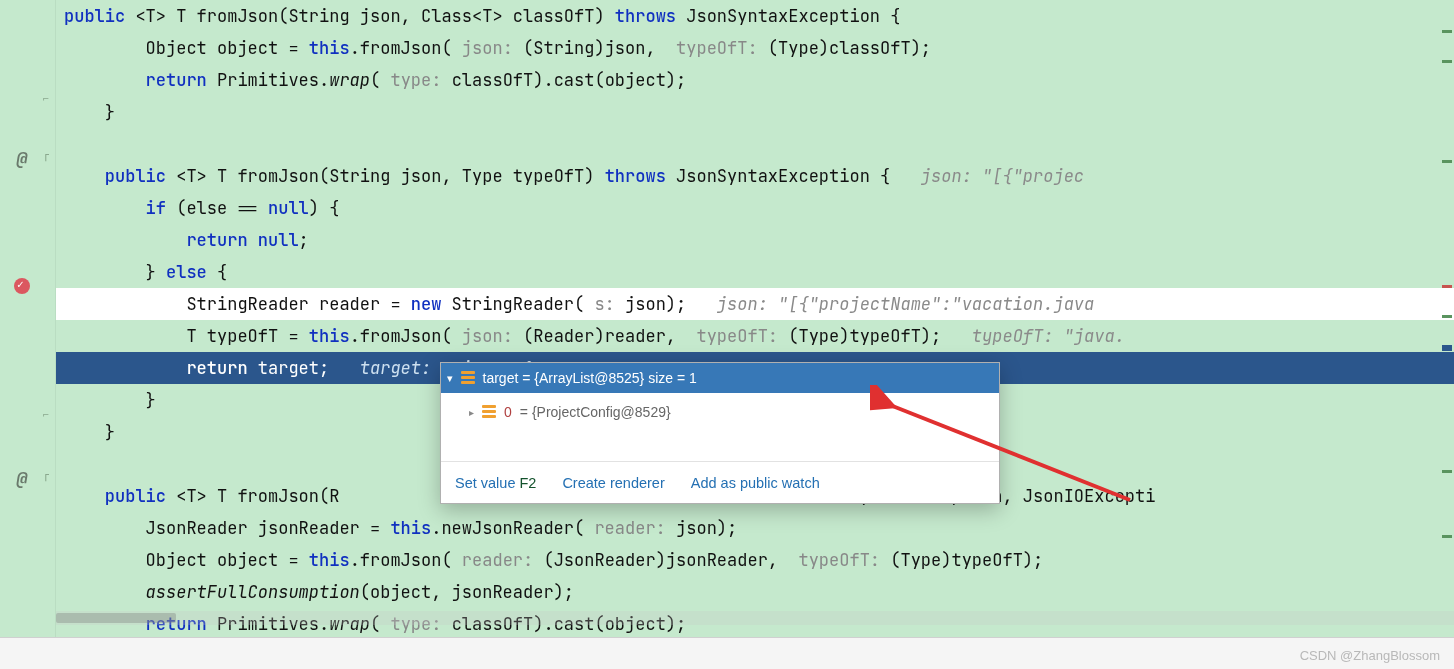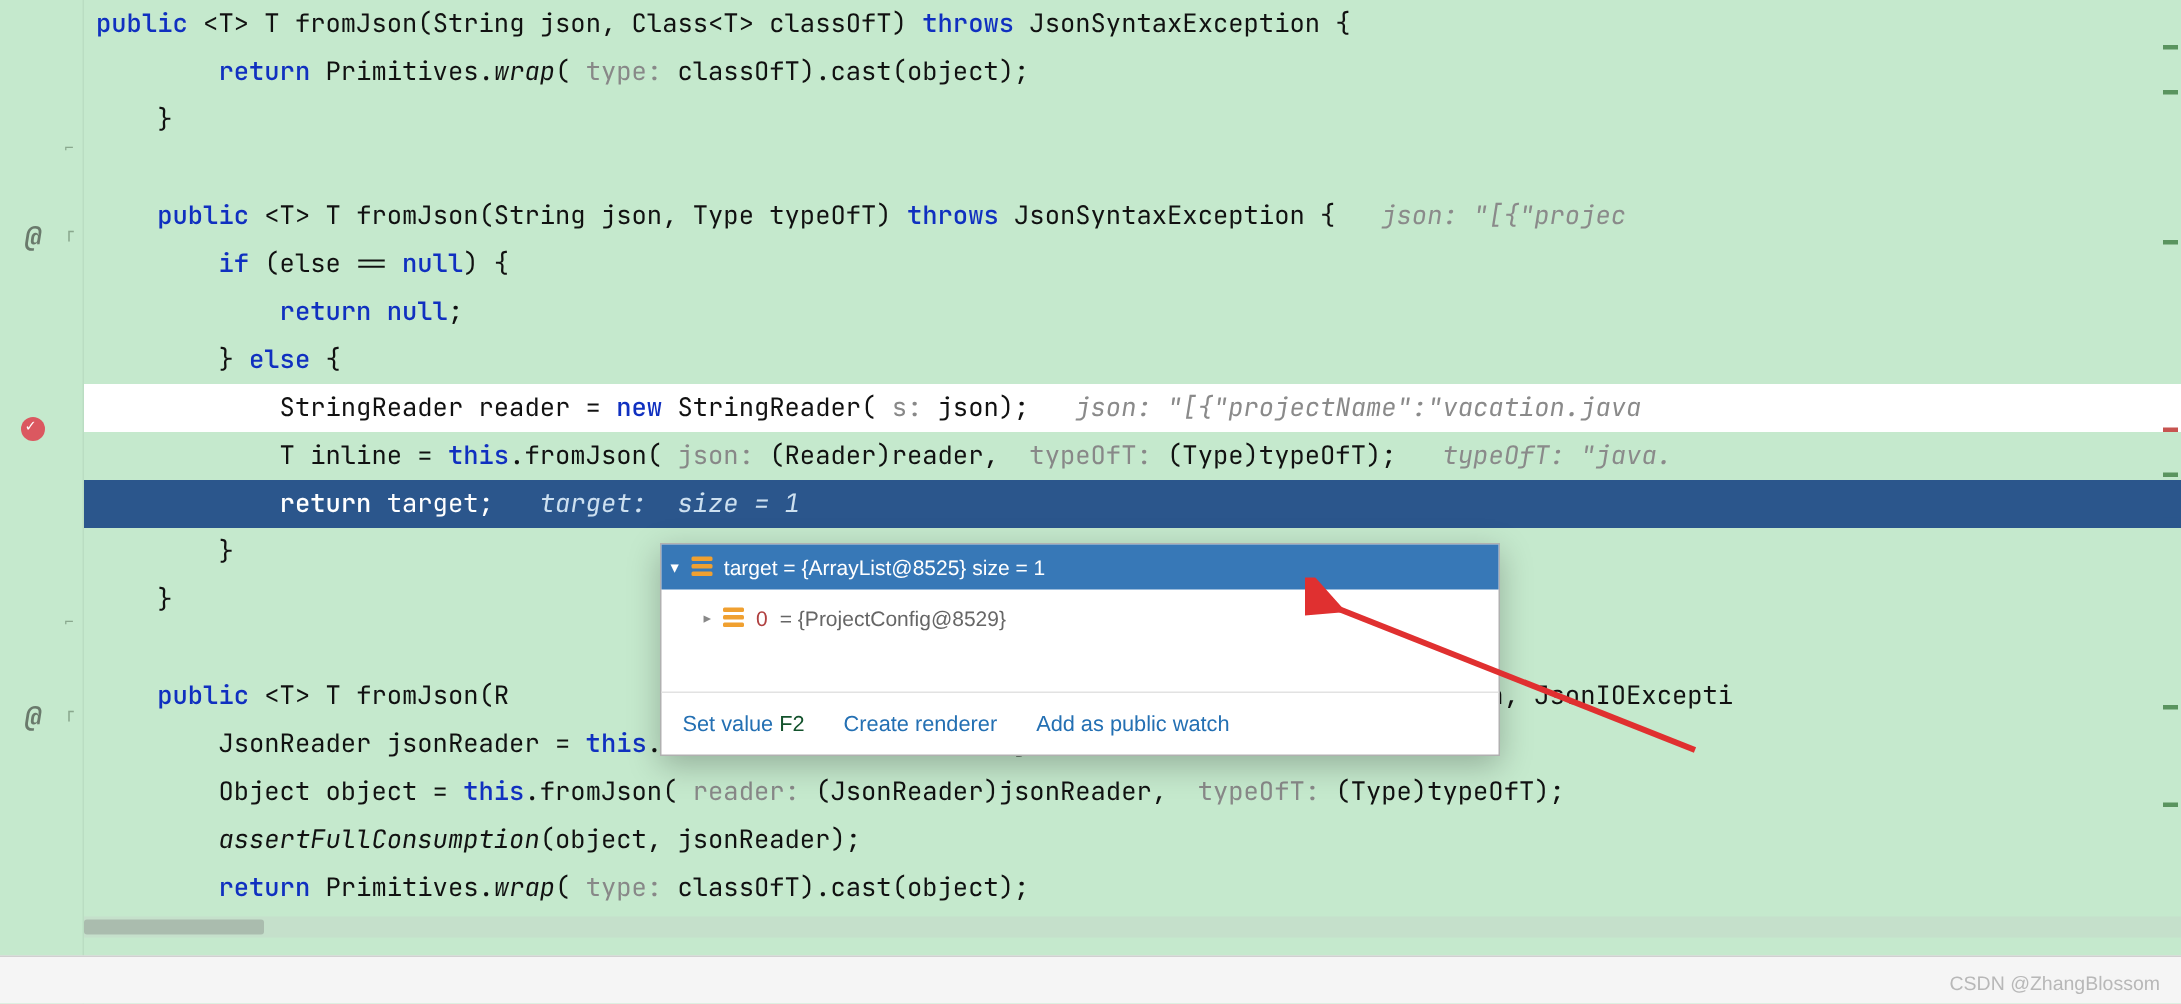--- a/index.html
+++ b/index.html
@@ -158,29 +158,30 @@
   <div class="collapse-col">
     <div class="collapse-handle" style="top:92px;">⌐</div>
     <div class="collapse-handle" style="top:148px;">┌</div>
     <div class="collapse-handle" style="top:408px;">⌐</div>
     <div class="collapse-handle" style="top:468px;">┌</div>
   </div>
 </div>
 
 <div class="editor">
   <div class="line bg-green"><span class="kw">public</span> &lt;T&gt; T <span class="ident">fromJson</span>(String json, Class&lt;T&gt; classOfT) <span class="kw">throws</span> JsonSyntaxException {</div>
+  <div class="line bg-green"><span>        Object object = </span><span class="kw">this</span><span>.fromJson( </span><span class="hint">json:</span><span> (String)json,  </span><span class="hint">typeOfT:</span><span> (Type)classOfT);</span></div>
   <div class="line bg-green"><span>        </span><span class="kw">return</span><span> Primitives.</span><span class="mem">wrap</span><span>( </span><span class="hint">type:</span><span> classOfT).cast(object);</span></div>
   <div class="line bg-green"><span>    }</span></div>
   <div class="line bg-green"><span></span></div>
   <div class="line bg-green"><span>    </span><span class="kw">public</span><span> &lt;T&gt; T </span><span class="ident">fromJson</span><span>(String json, Type typeOfT) </span><span class="kw">throws</span><span> JsonSyntaxException {   </span><span class="dbg">json: "[{"projec</span></div>
   <div class="line bg-green"><span>        </span><span class="kw">if</span><span> (else == </span><span class="kw">null</span><span>) {</span></div>
   <div class="line bg-green"><span>            </span><span class="kw">return null</span><span>;</span></div>
   <div class="line bg-green"><span>        } </span><span class="kw">else</span><span> {</span></div>
   <div class="line bg-pink"><span>            StringReader reader = </span><span class="kw">new</span><span> StringReader( </span><span class="hint">s:</span><span> json);   </span><span class="dbg">json: "[{"projectName":"vacation.java</span></div>
-  <div class="line bg-green"><span>            T inline = </span><span class="kw">this</span><span>.fromJson( </span><span class="hint">json:</span><span> (Reader)reader,  </span><span class="hint">typeOfT:</span><span> (Type)typeOfT);   </span><span class="dbg">typeOfT: "java.</span></div>
+  <div class="line bg-green"><span>            T typeOfT = </span><span class="kw">this</span><span>.fromJson( </span><span class="hint">json:</span><span> (Reader)reader,  </span><span class="hint">typeOfT:</span><span> (Type)typeOfT);   </span><span class="dbg">typeOfT: "java.</span></div>
   <div class="line bg-exec"><span>            </span><span class="kw">return</span><span> target;   </span><span class="dbg">target:  size = 1</span></div>
   <div class="line bg-green"><span>        }</span></div>
   <div class="line bg-green"><span>    }</span></div>
   <div class="line bg-green"><span></span></div>
   <div class="line bg-green"><span>    </span><span class="kw">public</span><span> &lt;T&gt; T </span><span class="ident">fromJson</span><span>(R</span><span style="visibility:hidden">xxxxxxxxxxxxxxxxxxxxxxxxxxxxxxxxxxxxxxxxxxxxxxxx</span><span>onSyntaxException, JsonIOExcepti</span></div>
   <div class="line bg-green"><span>        JsonReader jsonReader = </span><span class="kw">this</span><span>.newJsonReader( </span><span class="hint">reader:</span><span> json);</span></div>
   <div class="line bg-green"><span>        Object object = </span><span class="kw">this</span><span>.fromJson( </span><span class="hint">reader:</span><span> (JsonReader)jsonReader,  </span><span class="hint">typeOfT:</span><span> (Type)typeOfT);</span></div>
   <div class="line bg-green"><span>        </span><span class="mem">assertFullConsumption</span><span>(object, jsonReader);</span></div>
   <div class="line bg-green"><span>        </span><span class="kw">return</span><span> Primitives.</span><span class="mem">wrap</span><span>( </span><span class="hint">type:</span><span> classOfT).cast(object);</span></div>
 </div>

